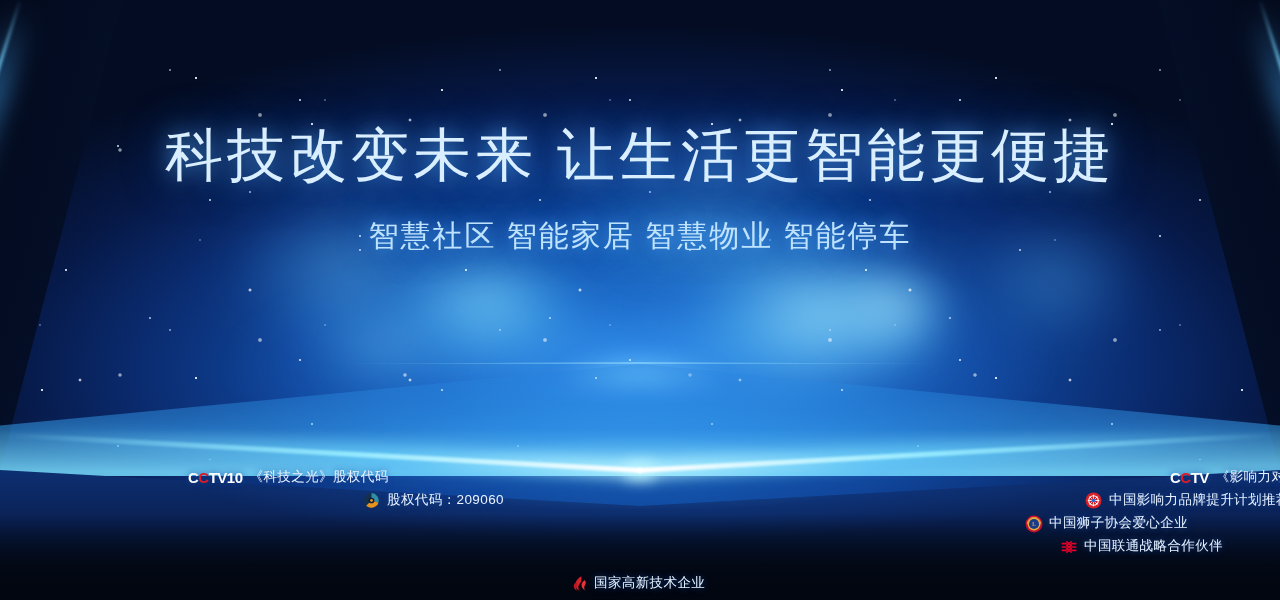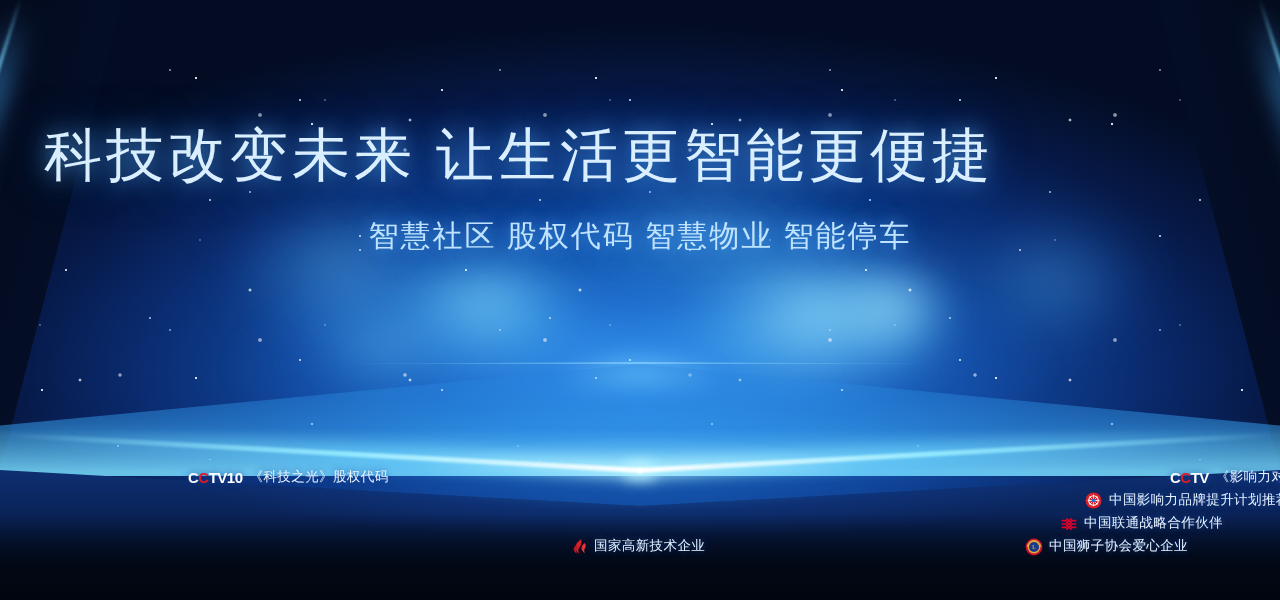--- a/index.html
+++ b/index.html
@@ -170,29 +170,28 @@
     background: radial-gradient(ellipse at 50% 70%, rgba(140,220,255,0.55), rgba(40,130,230,0) 72%);
   }
   .floor-dark {
     position: absolute; left: 0; bottom: 0; width: 1280px; height: 86px;
     background: linear-gradient(180deg, rgba(2,8,22,0) 0%, #020814 62%, #01050f 100%);
   }
 
   
   .headline {
     position: absolute; left: 0; right: 0; top: 126px;
-    text-align: left;
+    text-align: center;
     color: #d9efff;
     font-size: 58px;
     line-height: 1.0;
     letter-spacing: 4px;
     font-weight: 400;
     text-shadow: 0 0 22px rgba(90,180,255,0.75), 0 0 46px rgba(40,120,230,0.55);
     white-space: nowrap;
-    padding-left: 44px;
   }
   .subline {
     position: absolute; left: 0; right: 0; top: 216px;
     text-align: center;
     color: #bfe3ff;
     font-size: 30px;
     letter-spacing: 2px;
     font-weight: 400;
     text-shadow: 0 0 16px rgba(80,175,255,0.8), 0 0 34px rgba(35,115,225,0.5);
     white-space: nowrap;
@@ -269,42 +268,54 @@
     <div class="stage-front"></div>
     <div class="stage-front-sheen"></div>
     <div class="edge-halo halo-e-left"></div>
     <div class="edge-halo halo-e-right"></div>
     <div class="edge-glow edge-left"></div>
     <div class="edge-glow edge-right"></div>
     <div class="floor-dark"></div>
   </div>
 
   <div class="headline">科技改变未来  让生活更智能更便捷</div>
-  <div class="subline">智慧社区  股权代码  智慧物业 智能停车</div>
+  <div class="subline">智慧社区  智能家居  智慧物业 智能停车</div>
 
   <div class="creds">
 
     <div class="cred-col col-left">
 
       <div class="cred-row" style="padding-left:188px">
         <span class="cctv-mark">
           <span class="cctv-c1">C</span>
             <span class="cctv-c2">C</span>
             <span class="cctv-rest">TV10</span>
         </span>
         <span>《科技之光》股权代码</span>
       </div>
 
 
 
+      <div class="cred-row" style="padding-left:363px">
+        <span class="cred-badge-icon">
+          <svg viewBox="0 0 32 32" width="17" height="17">
+            <circle cx="16" cy="16" r="14" fill="#14304f"></circle>
+            <path d="M16 2 A14 14 0 0 1 29 20 L16 16 Z" fill="#2f8fa8"></path>
+            <path d="M29 20 A14 14 0 0 1 6 26 L16 16 Z" fill="#e8921f"></path>
+            <circle cx="16" cy="16" r="5.4" fill="#0b1d33"></circle>
+            <circle cx="16" cy="16" r="2.6" fill="#e8921f"></circle>
+          </svg>
+        </span>
+        <span>股权代码：209060</span>
+      </div>
 
     </div>
 
     <div class="cred-col col-mid">
-      <div class="cred-row" style="margin-top:69px; padding-left:140px">
+      <div class="cred-row" style="margin-top:106px; padding-left:140px">
         <span class="cred-badge-icon">
           <svg viewBox="0 0 32 32" width="18" height="18">
             <path d="M20 2 C12 7 9 13 10 19 C10.6 23 13 26 17 28 C14 24 14 20 17 16 C19.5 12.6 21.5 9 20 2 Z" fill="#d6202a"></path>
             <path d="M26 9 C21 13 19.5 17 21 21 C22 23.8 24 25.6 26.6 26.6 C24.6 23.6 25 20.4 27 17.4 C28.6 15 28.4 12 26 9 Z" fill="#e8333c"></path>
             <path d="M11 13 C6.5 16 5.5 20 7.5 23.6 C8.6 25.6 10.4 27 12.6 27.8 C10.6 25 10.6 22 12.4 19 C13.4 17.2 13 15 11 13 Z" fill="#b81820"></path>
           </svg>
         </span>
         <span>国家高新技术企业</span>
       </div>
     </div>
@@ -323,20 +334,33 @@
       <div class="cred-row" style="padding-left:325px">
         <span class="cred-badge-icon">
           <svg viewBox="0 0 32 32" width="17" height="17">
             <circle cx="16" cy="16" r="15" fill="#d6202a"></circle>
             <circle cx="16" cy="16" r="9" fill="none" stroke="#ffffff" stroke-width="2"></circle>
             <path d="M16 5 L16 27 M5 16 L27 16 M8.5 8.5 L23.5 23.5 M23.5 8.5 L8.5 23.5" stroke="#ffffff" stroke-width="1.6"></path>
             <circle cx="16" cy="16" r="3.4" fill="#2b63c7"></circle>
           </svg>
         </span>
         <span>中国影响力品牌提升计划推荐品牌</span>
+      </div>
+
+      <div class="cred-row" style="padding-left:265px">
+        <span class="cred-badge-icon">
+          <svg viewBox="0 0 32 32" width="18" height="18">
+            <circle cx="16" cy="16" r="15" fill="#c8102e"></circle>
+            <circle cx="16" cy="16" r="11.5" fill="#e3b23c"></circle>
+            <circle cx="16" cy="16" r="9" fill="#1b3a8c"></circle>
+            <text x="16" y="20" font-size="9" fill="#e3b23c" text-anchor="middle" font-family="Liberation Serif, serif" font-weight="bold">L</text>
+            <path d="M4 16 A12 12 0 0 1 28 16" fill="none" stroke="#e3b23c" stroke-width="1.4"></path>
+          </svg>
+        </span>
+        <span>中国狮子协会爱心企业</span>
       </div>
 
       <div class="cred-row" style="padding-left:300px">
         <span class="cred-badge-icon">
           <svg viewBox="0 0 32 32" width="18" height="18">
             <g fill="none" stroke="#e4002b" stroke-width="2.8" stroke-linecap="round">
               <path d="M4 10 H11"></path>
                 <path d="M4 16 H11"></path>
                 <path d="M4 22 H11"></path>
               <path d="M21 10 H28"></path>
@@ -347,29 +371,16 @@
                 <path d="M12 19 L20 25"></path>
               <path d="M20 7 L12 13"></path>
                 <path d="M20 13 L12 19"></path>
                 <path d="M20 19 L12 25"></path>
             </g>
           </svg>
         </span>
         <span>中国联通战略合作伙伴</span>
       </div>
 
-      <div class="cred-row" style="padding-left:265px">
-        <span class="cred-badge-icon">
-          <svg viewBox="0 0 32 32" width="18" height="18">
-            <circle cx="16" cy="16" r="15" fill="#c8102e"></circle>
-            <circle cx="16" cy="16" r="11.5" fill="#e3b23c"></circle>
-            <circle cx="16" cy="16" r="9" fill="#1b3a8c"></circle>
-            <text x="16" y="20" font-size="9" fill="#e3b23c" text-anchor="middle" font-family="Liberation Serif, serif" font-weight="bold">L</text>
-            <path d="M4 16 A12 12 0 0 1 28 16" fill="none" stroke="#e3b23c" stroke-width="1.4"></path>
-          </svg>
-        </span>
-        <span>中国狮子协会爱心企业</span>
-      </div>
-
     </div>
   </div>
 
 </div>
 
 </body></html>

